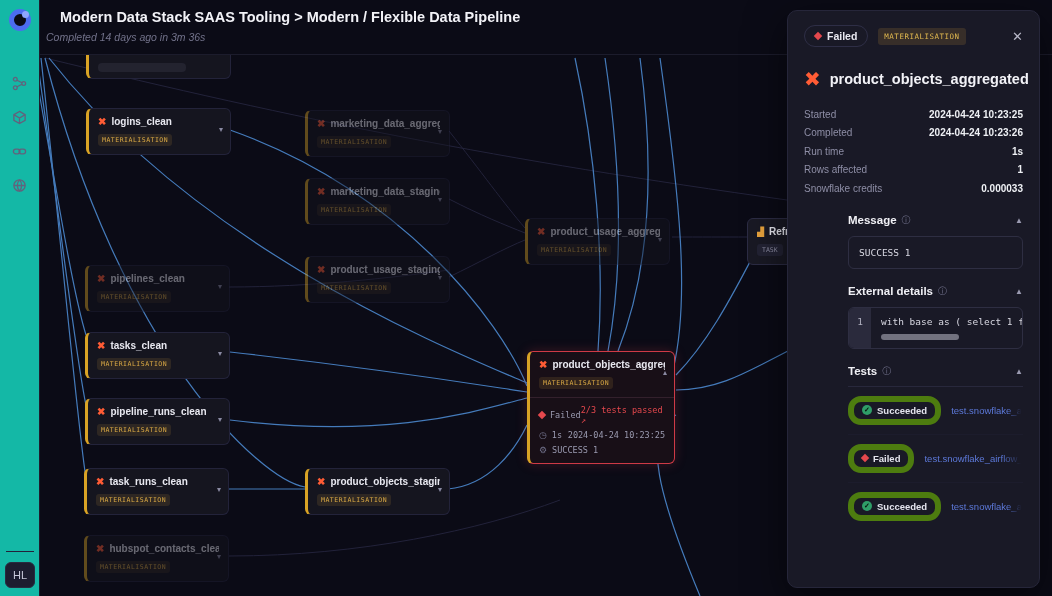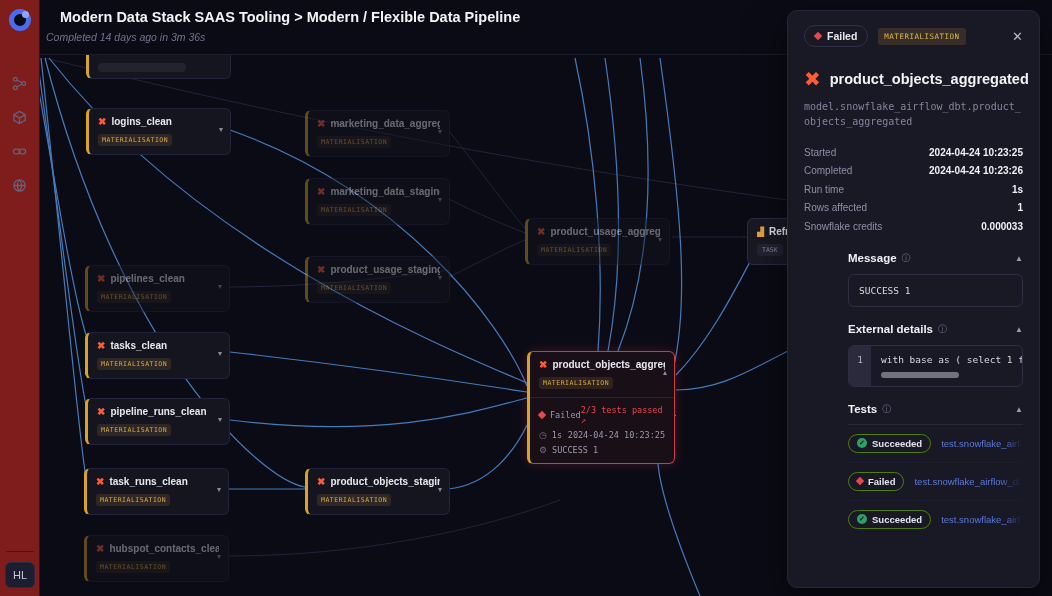--- a/index.html
+++ b/index.html
@@ -2,21 +2,21 @@
 <html><head>
 <meta charset="utf-8">
 <style>
   * { margin:0; padding:0; box-sizing:border-box; }
   html,body { width:1052px; height:596px; overflow:hidden; background:#0b0b16;
     font-family:"Liberation Sans", sans-serif; color:#e8e8f0; }
   .mono { font-family:"DejaVu Sans Mono","Liberation Mono",monospace; }
 
   
   .sidebar { position:absolute; left:0; top:0; width:40px; height:596px;
-    background:#7f1d1d; border-right:1px solid #1d1d2e; z-index:30;
+    background:#14b8a6; border-right:1px solid #1d1d2e; z-index:30;
     display:flex; flex-direction:column; align-items:center; }
   .logo { margin-top:9px; width:22px; height:22px; border-radius:50%;
     border:5px solid #4c6cf0; position:relative; background:#0b0b16; }
   .logo::after { content:""; position:absolute; right:-3px; top:-3px; width:7px; height:7px;
     border-radius:50%; background:#8fa6ff; }
   .side-icons { margin-top:44px; display:flex; flex-direction:column; gap:18px; }
   .side-icon { width:16px; height:16px; color:#62627c; display:flex;
     align-items:center; justify-content:center; cursor:pointer; }
   .side-icon svg { width:15px; height:15px; stroke:#62627c; fill:none; stroke-width:1.4; }
   .avatar { position:absolute; bottom:8px; left:5px; width:30px; height:26px;
@@ -101,21 +101,21 @@
     font-size:9.5px; color:#d8d8e2; }
   .code-box { margin-top:9px; border:1px solid #2e2e42; border-radius:6px; display:flex; overflow:hidden; }
   .gutter { width:22px; background:#2a2a3c; color:#b0b0c0; font-size:9.5px;
     display:flex; justify-content:center; padding-top:8px; }
   .code-area { padding:8px 10px; font-size:9.5px; color:#d8d8e2; white-space:nowrap;
     overflow:hidden; flex:1; }
   .hscroll { margin-top:7px; width:78px; height:6px; border-radius:3px; background:#72727f; }
   .tests-divider { height:1px; background:#28283c; margin-top:8px; }
   .test-row { display:flex; align-items:center; gap:10px; padding:9px 0; border-bottom:1px solid #23233568; }
   .test-row:last-child { border-bottom:none; }
-  .test-pill { display:flex; align-items:center; gap:5px; border:1px solid #4d7c0f;
+  .test-pill { display:flex; align-items:center; gap:5px; border:6px solid #4d7c0f;
     border-radius:13px; padding:3px 8px; font-size:9.5px; font-weight:bold; color:#e4e4ee; flex:0 0 auto; }
   .test-link { font-size:9.5px; color:#5c78d8; white-space:nowrap; overflow:hidden;
     text-overflow:clip; cursor:pointer;
     -webkit-mask-image:linear-gradient(90deg,#000 78%,transparent 98%);
     mask-image:linear-gradient(90deg,#000 78%,transparent 98%); }
   .green-dot { width:10px; height:10px; border-radius:50%; background:#2f9e68; color:#07140d;
     font-size:7px; display:flex; align-items:center; justify-content:center; font-weight:bold; }
 </style>
 </head>
 <body>
@@ -341,21 +341,20 @@
       <span>Failed</span>
     </div>
     <span class="type-badge mono">MATERIALISATION</span>
     <span class="close-x">✕</span>
   </div>
 
   <div class="panel-title-row">
     <span class="dbt-big">✖</span>
     <span class="panel-title">product_objects_aggregated</span>
   </div>
-  <div class="panel-sub mono">model.snowflake_airflow_dbt.product_objects_aggregated</div>
 
   <div class="details">
     <div class="d-row">
       <span class="d-label">Started</span>
       <span class="d-value">2024-04-24 10:23:25</span>
     </div>
     <div class="d-row">
       <span class="d-label">Completed</span>
       <span class="d-value">2024-04-24 10:23:26</span>
     </div>

